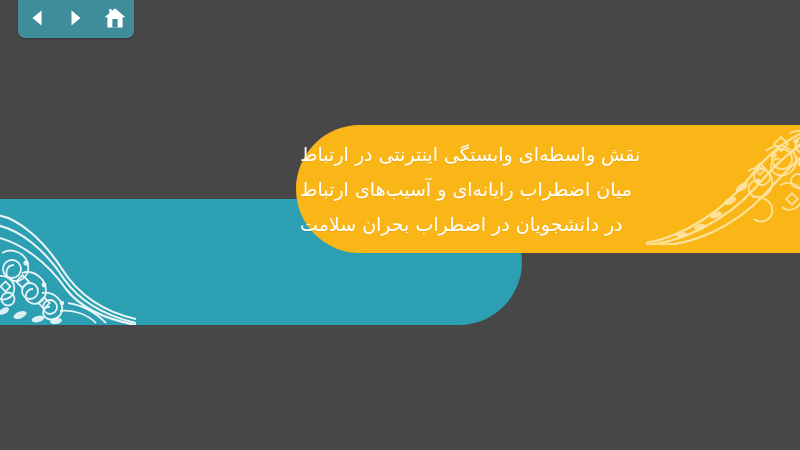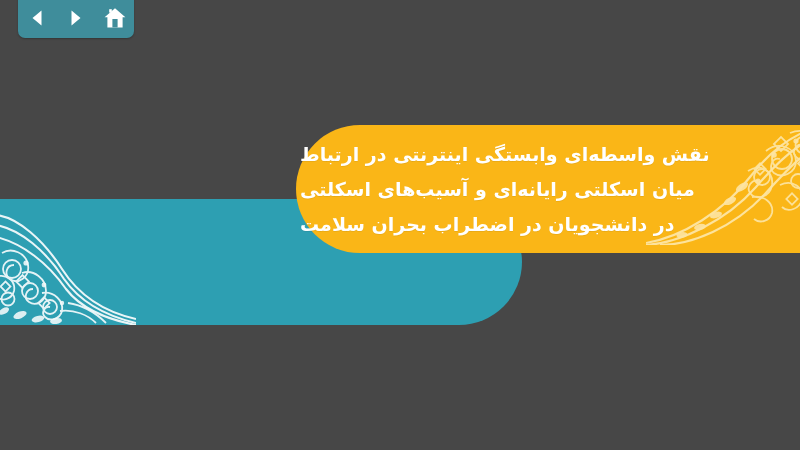--- a/index.html
+++ b/index.html
@@ -97,21 +97,21 @@
     text-align: right;
     padding-right: 24px;
     box-sizing: border-box;
     pointer-events: none;
   }
   .title-line {
     color: #ffffff;
     font-size: 19px;
     line-height: 35px;
     white-space: nowrap;
-    font-weight: bold;
+    font-weight: normal;
     text-shadow: 0 1px 0 rgba(0,0,0,0.06);
   }
 </style>
 </head>
 <body>
 
 <div id="stage">
 
   <div id="navbar">
 
@@ -214,17 +214,17 @@
           <circle cx="150" cy="16" r="2.6"></circle>
           <circle cx="112" cy="56" r="2.6"></circle>
           <circle cx="166" cy="38" r="2.4"></circle>
         </g>
       </svg>
     </span>
   </div>
 
   <div id="title-block">
     <div class="title-line">نقش واسطه‌ای وابستگی اینترنتی در ارتباط</div>
-    <div class="title-line">میان اسکلتی رایانه‌ای و آسیب‌های اسکلتی</div>
+    <div class="title-line">میان اضطراب رایانه‌ای و آسیب‌های ارتباط</div>
     <div class="title-line">در دانشجویان در اضطراب بحران سلامت</div>
   </div>
 
 </div>
 
 </body></html>

